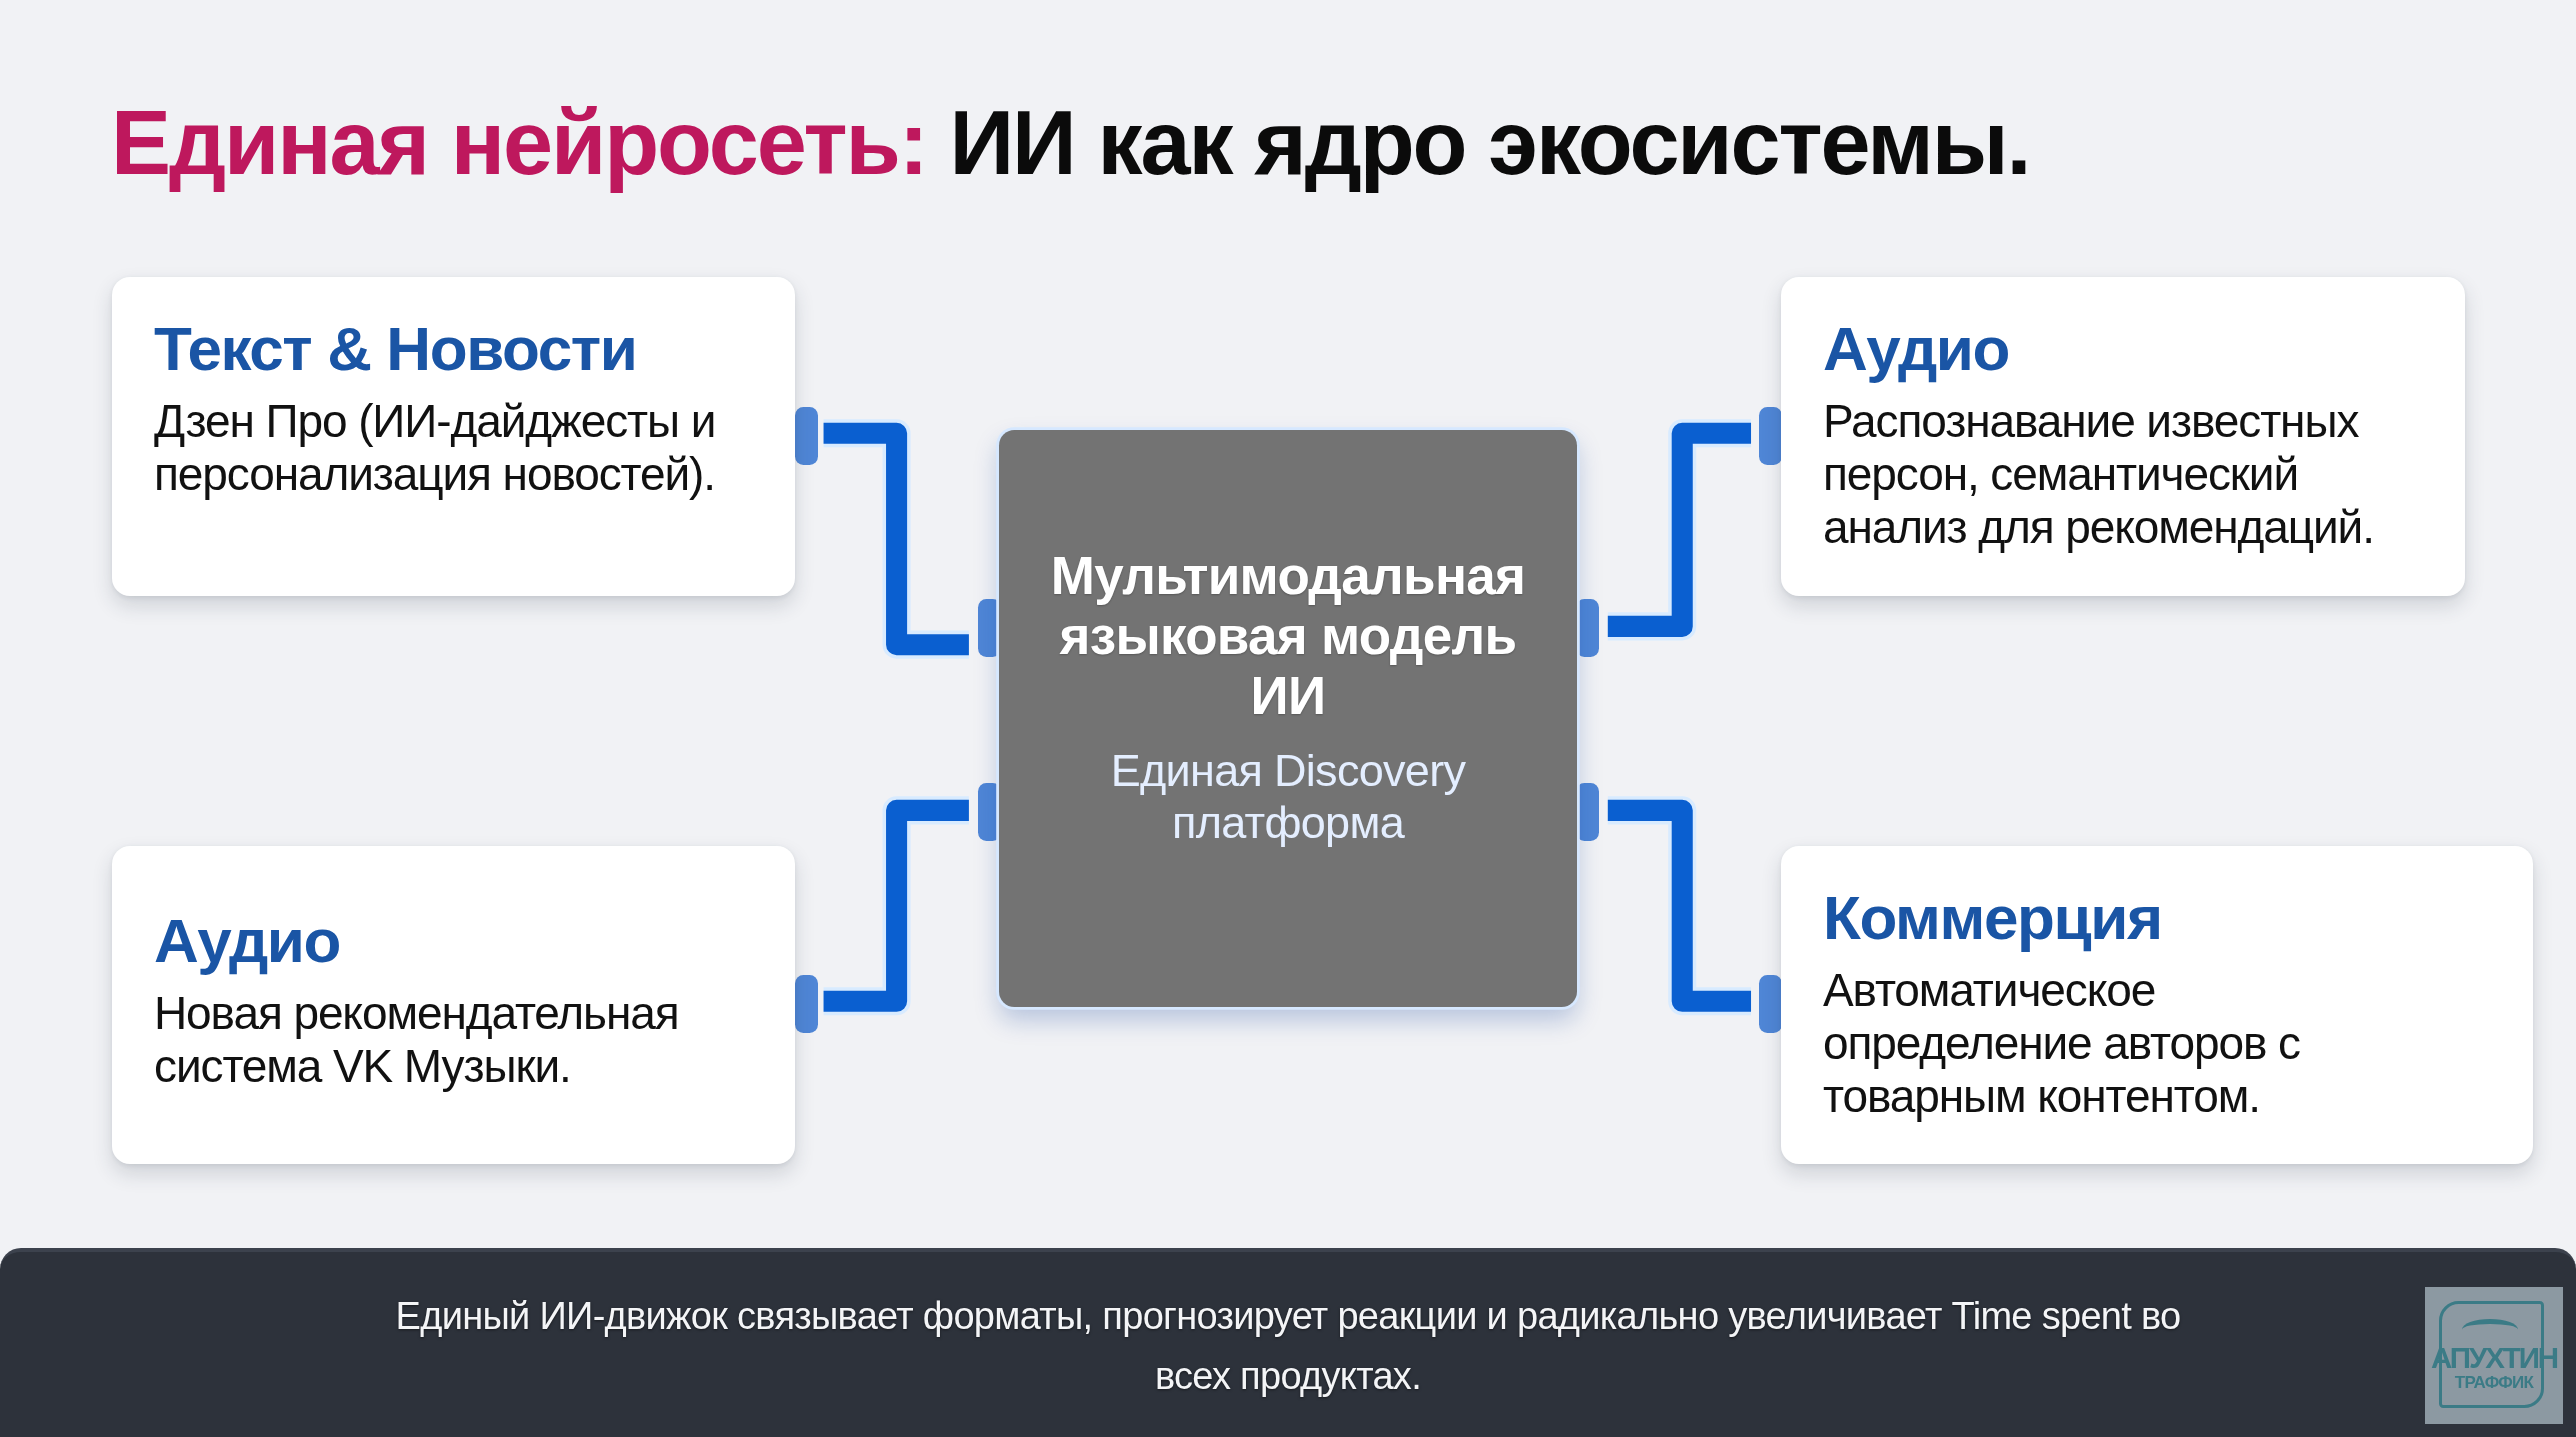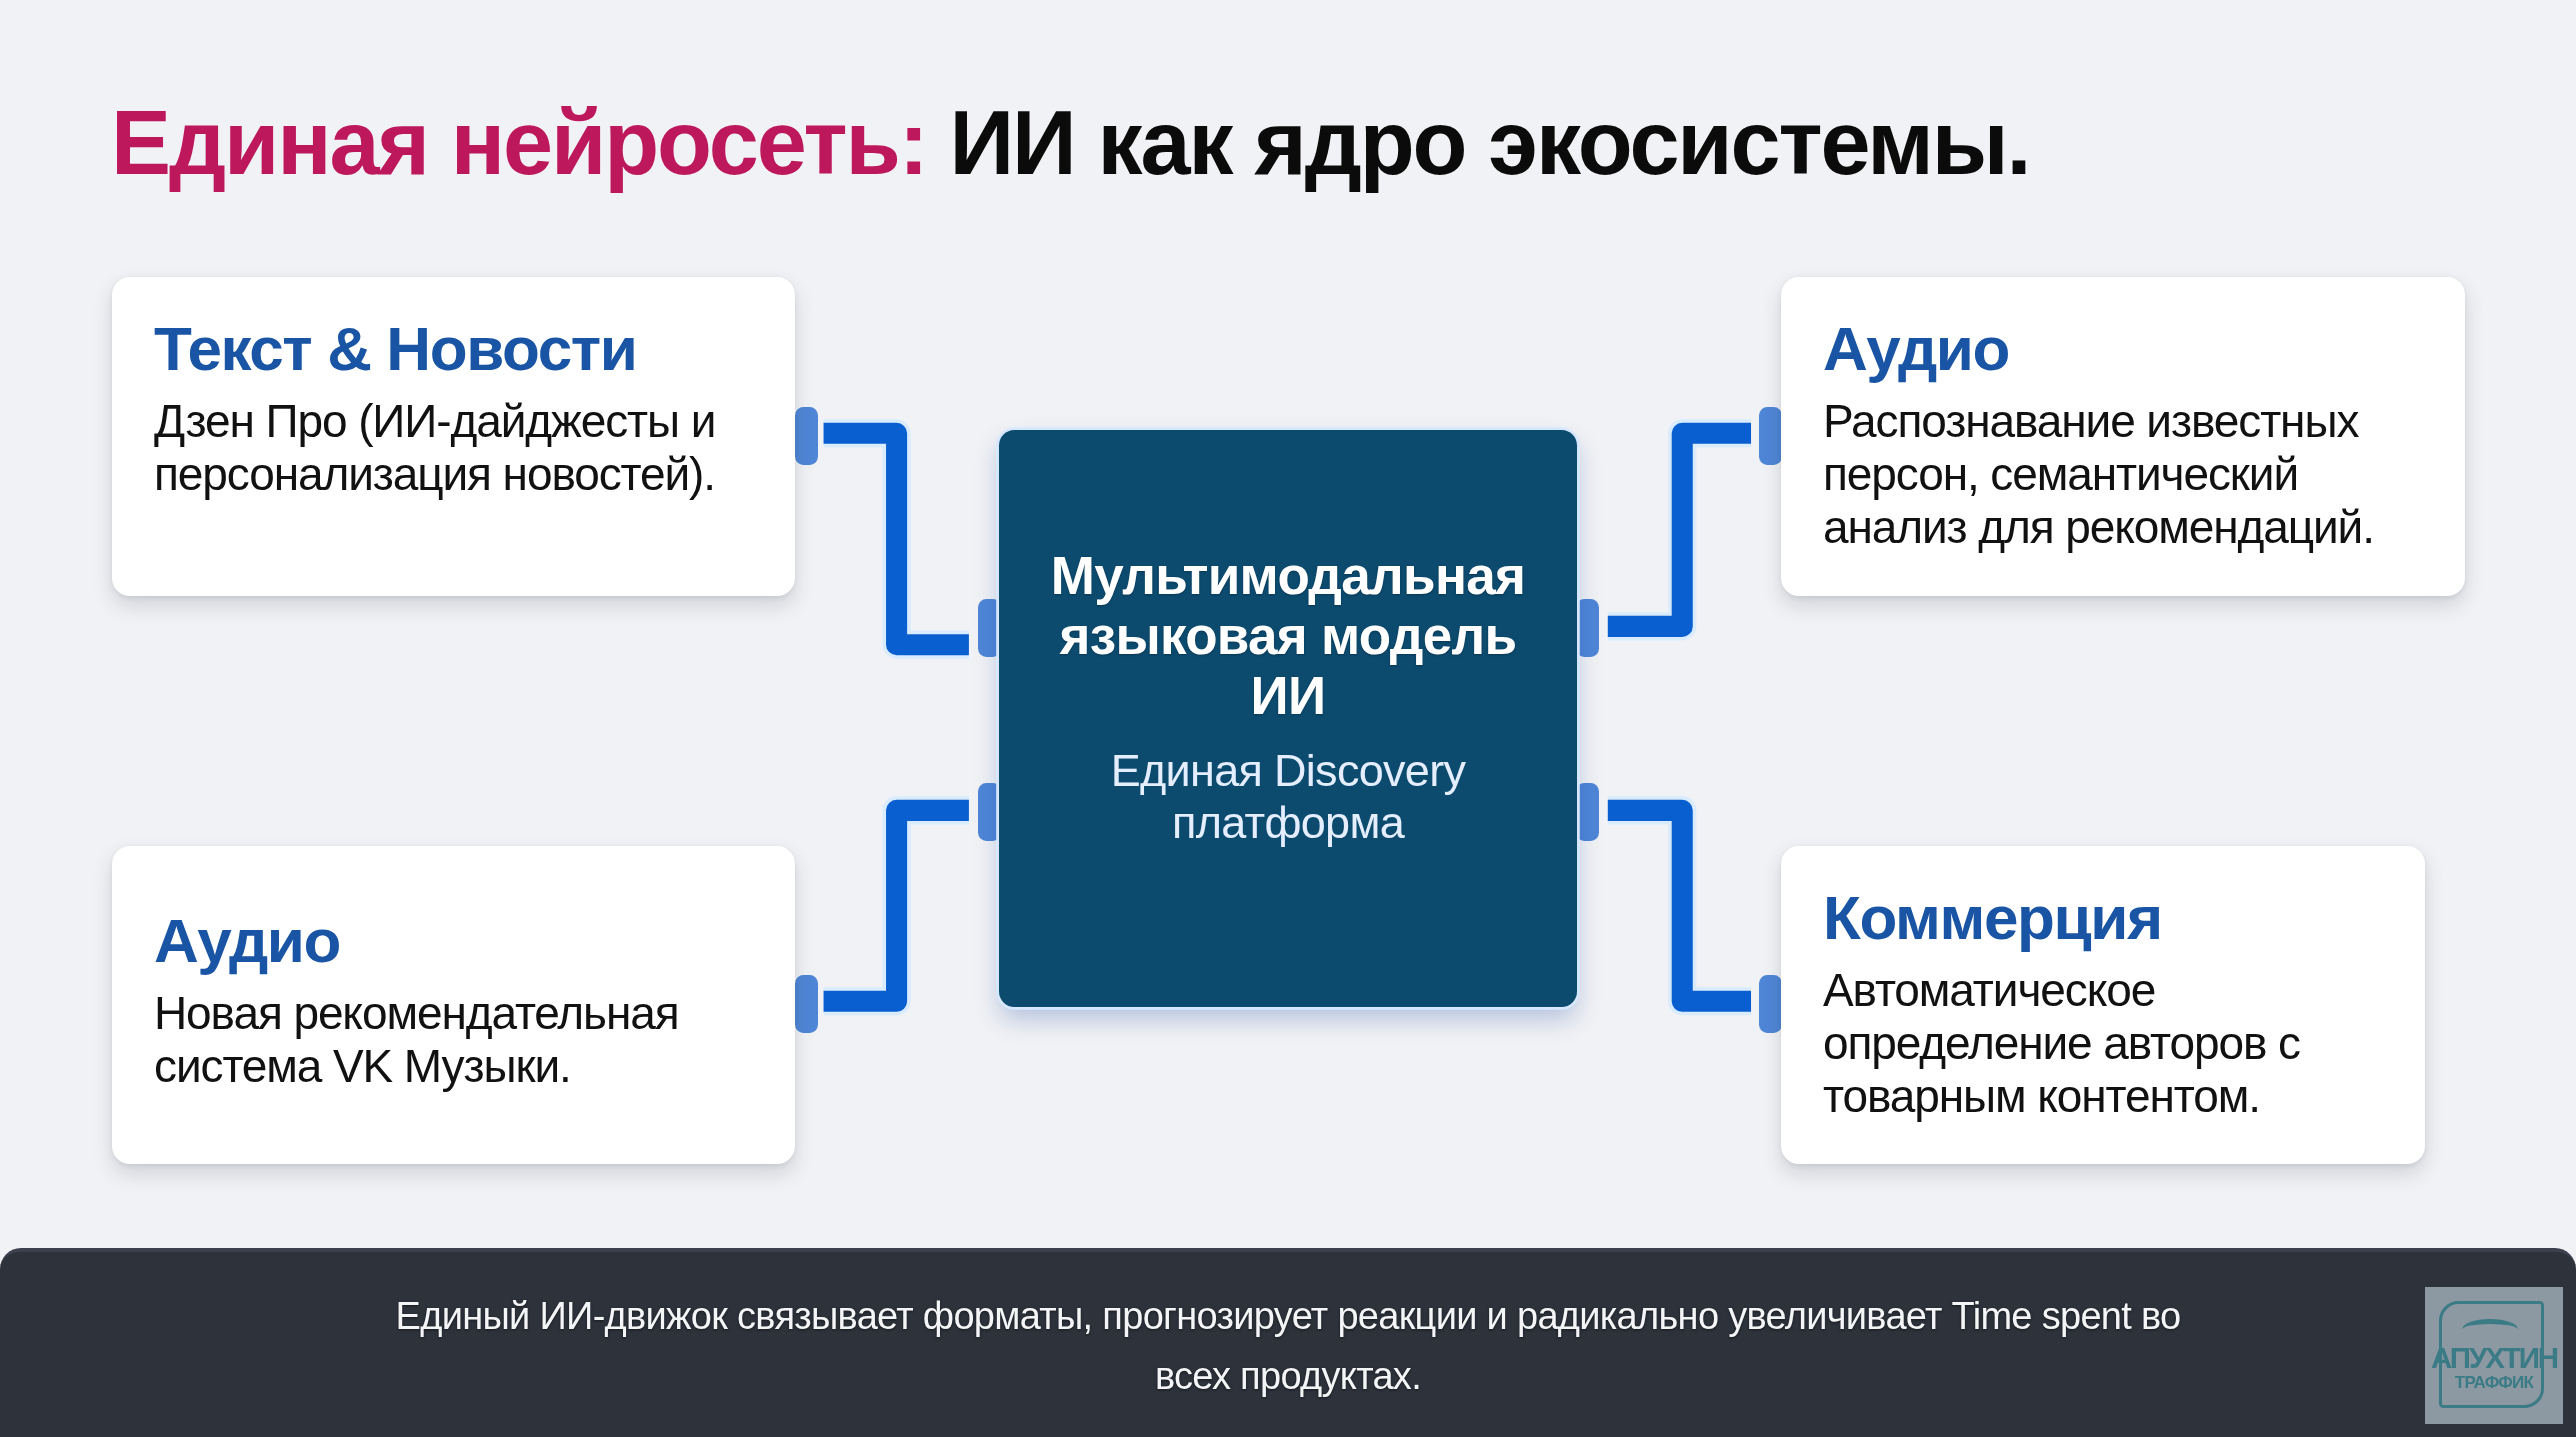--- a/index.html
+++ b/index.html
@@ -29,27 +29,27 @@
   }
   #card-text { left:112px; top:277px; width:683px; height:319px; }
   #card-text h2 { margin-top:37px; }
   #card-text p { margin-top:11.2px; }
   #card-video { left:1781px; top:277px; width:684px; height:319px; }
   #card-video h2 { margin-top:37px; }
   #card-video p { margin-top:11.2px; }
   #card-audio { left:112px; top:846px; width:683px; height:318px; }
   #card-audio h2 { margin-top:60px; }
   #card-audio p { margin-top:11.2px; }
-  #card-commerce { left:1781px; top:846px; width:644px; height:318px; }
+  #card-commerce { left:1781px; top:846px; width:752px; height:318px; }
   #card-commerce h2 { margin-top:37px; }
   #card-commerce p { margin-top:11.2px; }
 
   .center {
     position:absolute; left:999px; top:430px; width:578px; height:577px;
-    background:#0c4a6e; border-radius:15.4px;
+    background:#737373; border-radius:15.4px;
     box-shadow:0 0 0 2.8px #d6e8ff, 0 12.6px 25px rgba(10,60,150,0.25);
     display:flex; flex-direction:column; align-items:center; justify-content:center;
     text-align:center; color:#ffffff; box-sizing:border-box; padding-bottom:42px;
   }
   .center .main {
     font-size:53px; font-weight:bold; line-height:60px; letter-spacing:-0.7px;
     text-shadow:0 1.4px 2.1px rgba(0,0,0,0.25); max-width:506px;
   }
   .center .sub {
     margin-top:19.7px; font-size:45px; line-height:52px; color:#e4eeff; max-width:449px;

